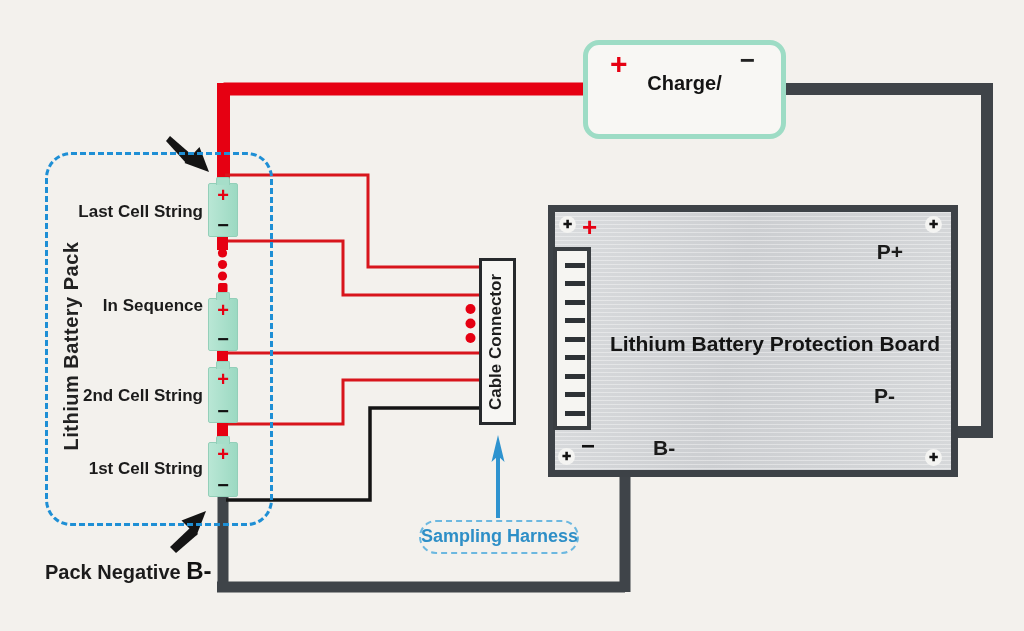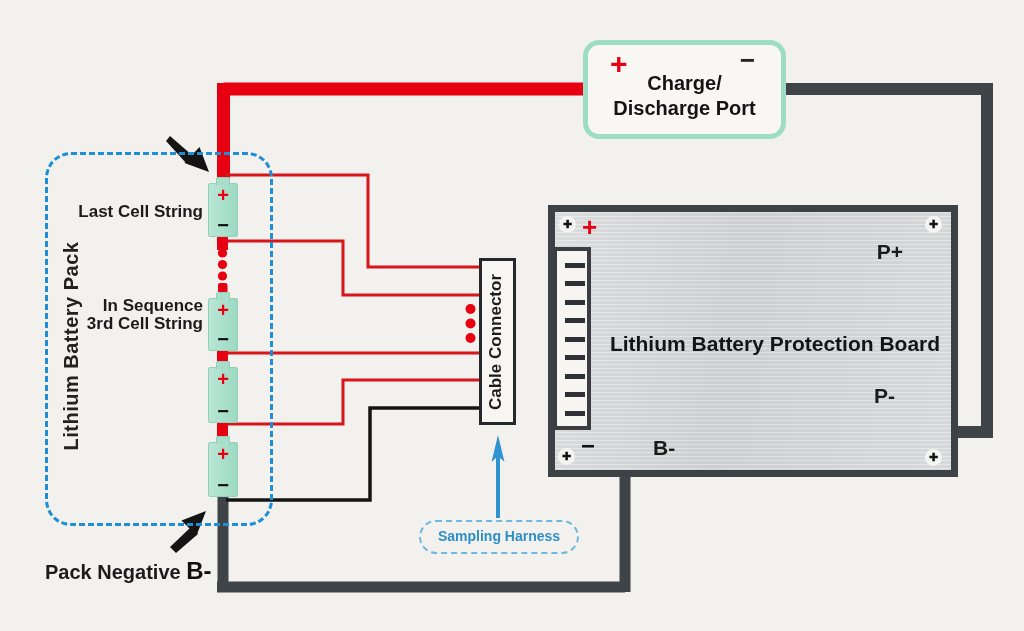--- a/index.html
+++ b/index.html
@@ -23,21 +23,21 @@
   .main-tag .bplus{color:#e60012;font-size:24px;}
   .main-tag .bminus{color:#111;font-size:24px;}
 
   
   .cable-connector{left:479px;top:258px;width:37px;height:167px;background:#f7f6f3;border:3px solid #26292c;z-index:4;}
   .cable-connector .rot{position:absolute;left:-68px;top:69px;width:167px;height:24px;transform:rotate(-90deg);
     text-align:center;font-size:17px;font-weight:600;color:#1d1d1d;white-space:nowrap;}
 
   
   .sampling{left:419px;top:520px;width:160px;height:34px;border:2px dashed #6cb8e0;border-radius:17px;
-    text-align:center;font-size:14px;font-weight:600;color:#2e8fc7;line-height:29px;z-index:4;white-space:nowrap;}
+    text-align:center;font-size:18px;font-weight:600;color:#2e8fc7;line-height:29px;z-index:4;white-space:nowrap;}
 
   
   .charge-port{left:583px;top:40px;width:203px;height:99px;background:#f8f7f4;border:5px solid #9ddcc5;border-radius:16px;z-index:4;}
   .charge-port .cp-plus{position:absolute;left:22px;top:2px;font-size:30px;font-weight:700;color:#e60012;}
   .charge-port .cp-minus{position:absolute;right:26px;top:0px;font-size:26px;font-weight:700;color:#222;}
   .charge-port .cp-text{position:absolute;left:0;right:0;top:26px;text-align:center;
     font-size:20px;font-weight:600;color:#141414;line-height:25px;}
 
   
   .board{left:548px;top:205px;width:410px;height:272px;border:7px solid #3d4247;z-index:3;
@@ -132,38 +132,38 @@
     <div class="minus">−</div>
   </div>
   <div class="abs cell" style="top:442px;height:55px;">
     <div class="nub"></div>
     <div class="plus">+</div>
     <div class="minus">−</div>
   </div>
 
   <div class="abs cell-label" style="top:202px;">Last Cell String</div>
   <div class="abs cell-label" style="top:258px;margin-top:38px;">In Sequence</div>
-  <div class="abs cell-label" style="top:314px;">3rd Cell String</div>
+  <div class="abs cell-label" style="top:386px;">2nd Cell String</div>
+  <div class="abs cell-label" style="top:459px;">1st Cell String</div>
 
   <div class="abs main-tag" style="left:45px;top:557px;">
     <span>Pack Negative </span><span class="bminus">B-</span>
   </div>
 
   <div class="abs cable-connector">
     <div class="rot">Cable Connector</div>
   </div>
 
   <div class="abs sampling">Sampling Harness</div>
 
   <div class="abs charge-port">
     <div class="cp-plus">+</div>
     <div class="cp-minus">−</div>
     <div class="cp-text">
       <div>Charge/</div>
-      <div>Discharge Port</div>
     </div>
   </div>
 
   <div class="abs board">
     <div class="screw" style="left:4px;top:4px;">✚</div>
     <div class="screw" style="left:370px;top:4px;">✚</div>
     <div class="screw" style="left:3px;top:236px;">✚</div>
     <div class="screw" style="left:370px;top:237px;">✚</div>
     <div class="b-redplus">+</div>
     <div class="b-pplus">P+</div>

